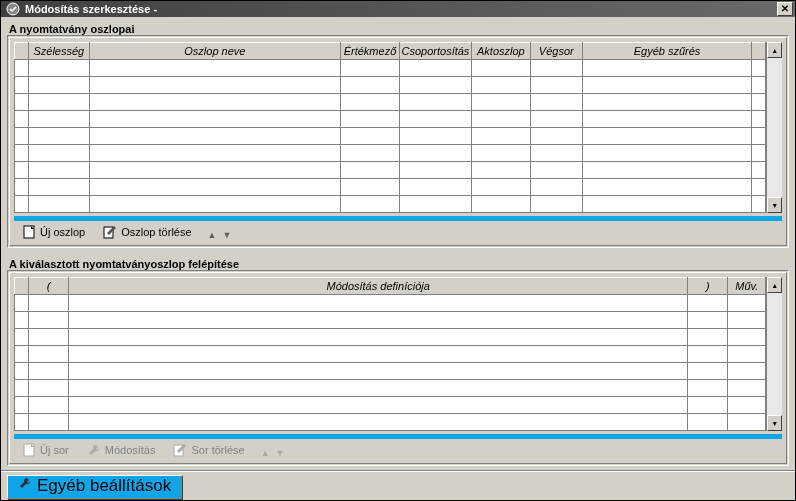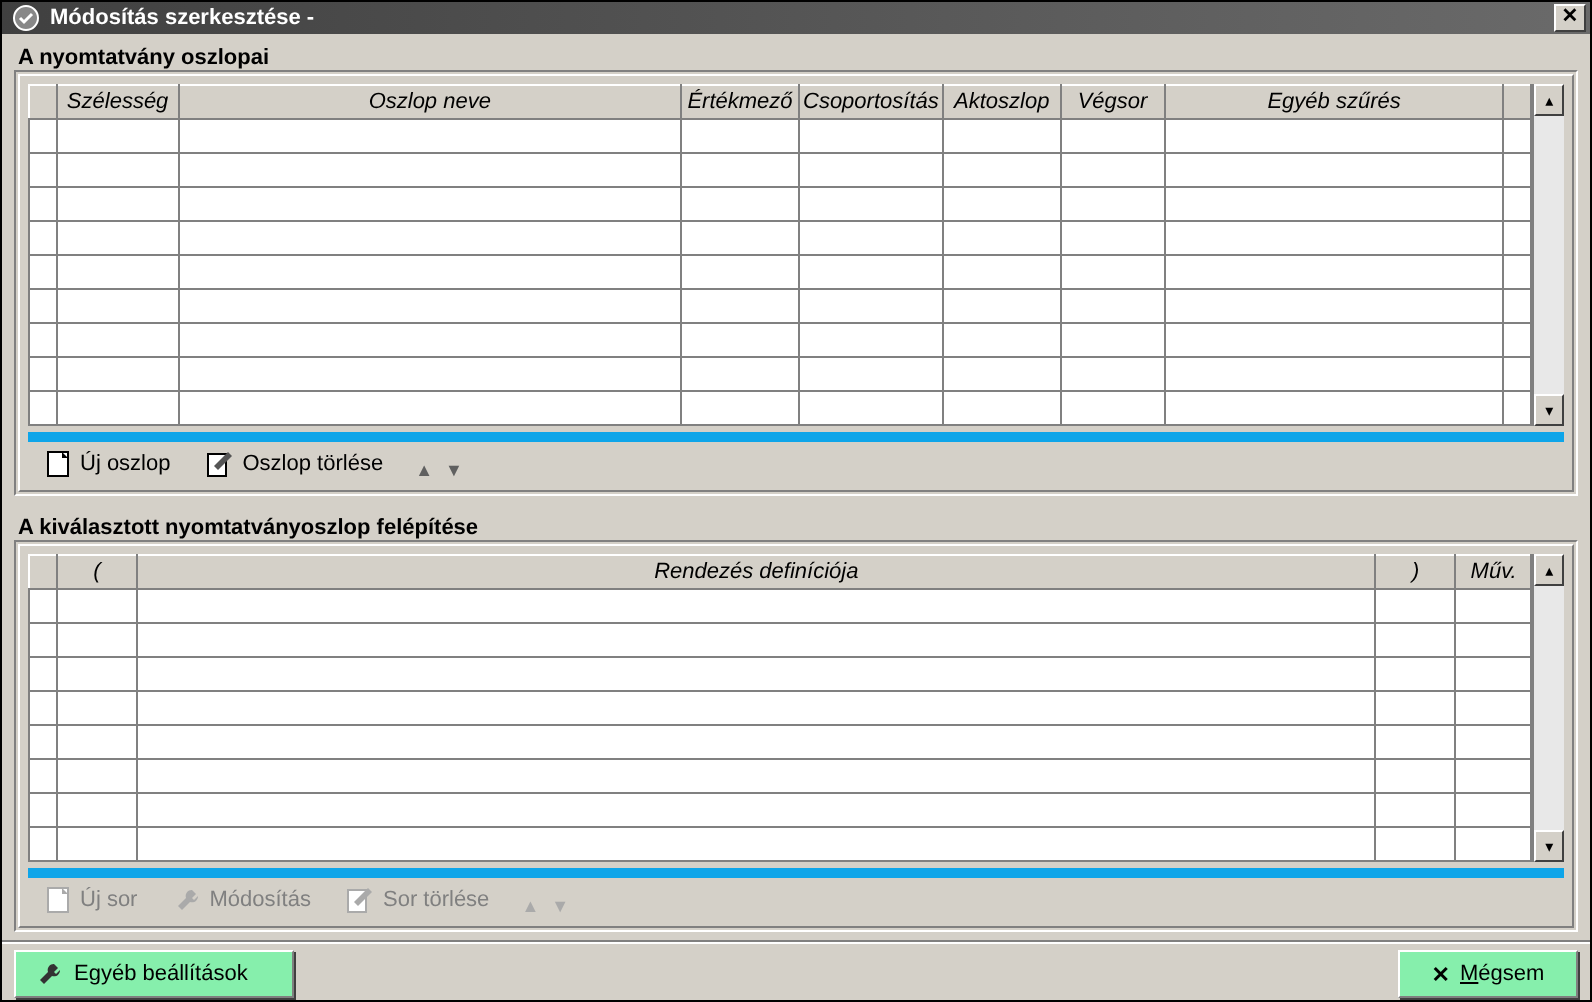--- a/index.html
+++ b/index.html
@@ -151,31 +151,31 @@
     align-items: stretch;
     gap: 6px;
     padding: 4px 6px 6px 6px;
     border-top: 1px solid #808080;
     box-shadow: inset 0 1px 0 #fff;
   }
   .bottom-bar .spacer { flex:1; }
   .btn3d {
     min-width: 90px;
     height: 24px;
-    background: #86efac;
+    background: #0ea5e9;
     border: 1px solid #808080;
     border-top-color: #fff;
     border-left-color: #fff;
     box-shadow: 1px 1px 0 #404040;
     display: inline-flex;
-    align-items: center;
+    align-items: flex-start;
     justify-content: center;
     gap: 5px;
     padding: 0 10px;
-    font-size: 11px;
+    font-size: 17px;
     cursor: default;
   }
   .btn3d .u { text-decoration: underline; }
   .btn3d.iconic { min-width: 140px; justify-content: flex-start; }
   .check-icon::before { content: "✓"; font-weight: bold; }
   .x-icon::before { content: "✕"; font-weight: bold; }
   .wrench-icon svg, .app-icon svg, .tool-icon svg { display:block; }
 
   .sectionA { }
   .sectionB { margin-top: 2px; }
@@ -373,21 +373,21 @@
                 <col style="width:14px">
                 <col style="width:40px">
                 <col>
                 <col style="width:40px">
                 <col style="width:38px">
               </colgroup>
               <thead>
                 <tr>
                   <th></th>
                   <th>(</th>
-                  <th>Rendezés definíciója</th>
+                  <th>Módosítás definíciója</th>
                   <th>)</th>
                   <th>Műv.</th>
                 </tr>
               </thead>
               <tbody>
                 <tr>
                     <td></td>
                     <td></td>
                     <td></td>
                     <td></td>
@@ -491,18 +491,14 @@
   <div class="bottom-bar">
     <div class="btn3d iconic">
       <span class="tool-icon">
         <svg width="14" height="14" viewBox="0 0 14 14">
             <path d="M9 2a3 3 0 0 0-3 4L2 10l2 2 4-4a3 3 0 0 0 4-3l-2 2-1-1 2-2z" fill="#333"></path>
           </svg>
       </span>
       <span>Egyéb beállítások</span>
     </div>
     <div class="spacer"></div>
-    <div class="btn3d">
-      <span class="x-icon"></span>
-      <span><span class="u">M</span><span>égsem</span></span>
-    </div>
   </div>
 </div>
 
 </body></html>

